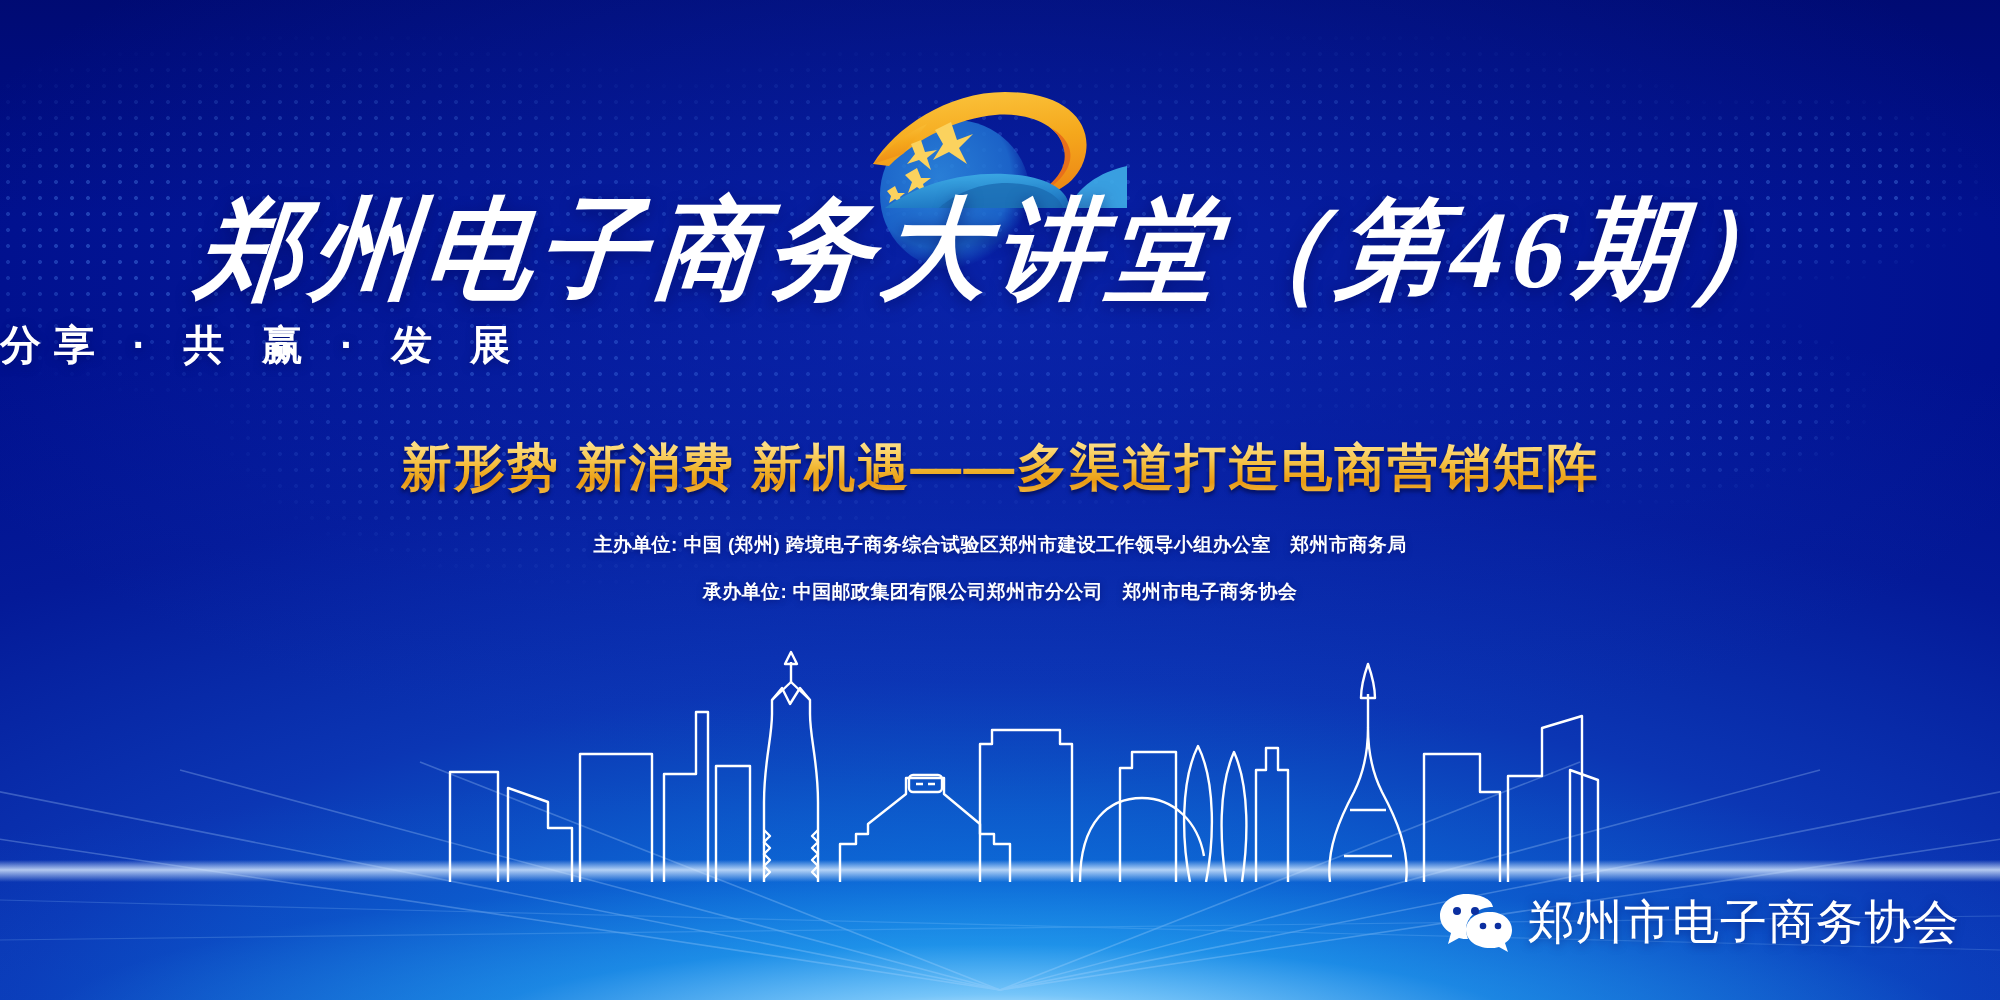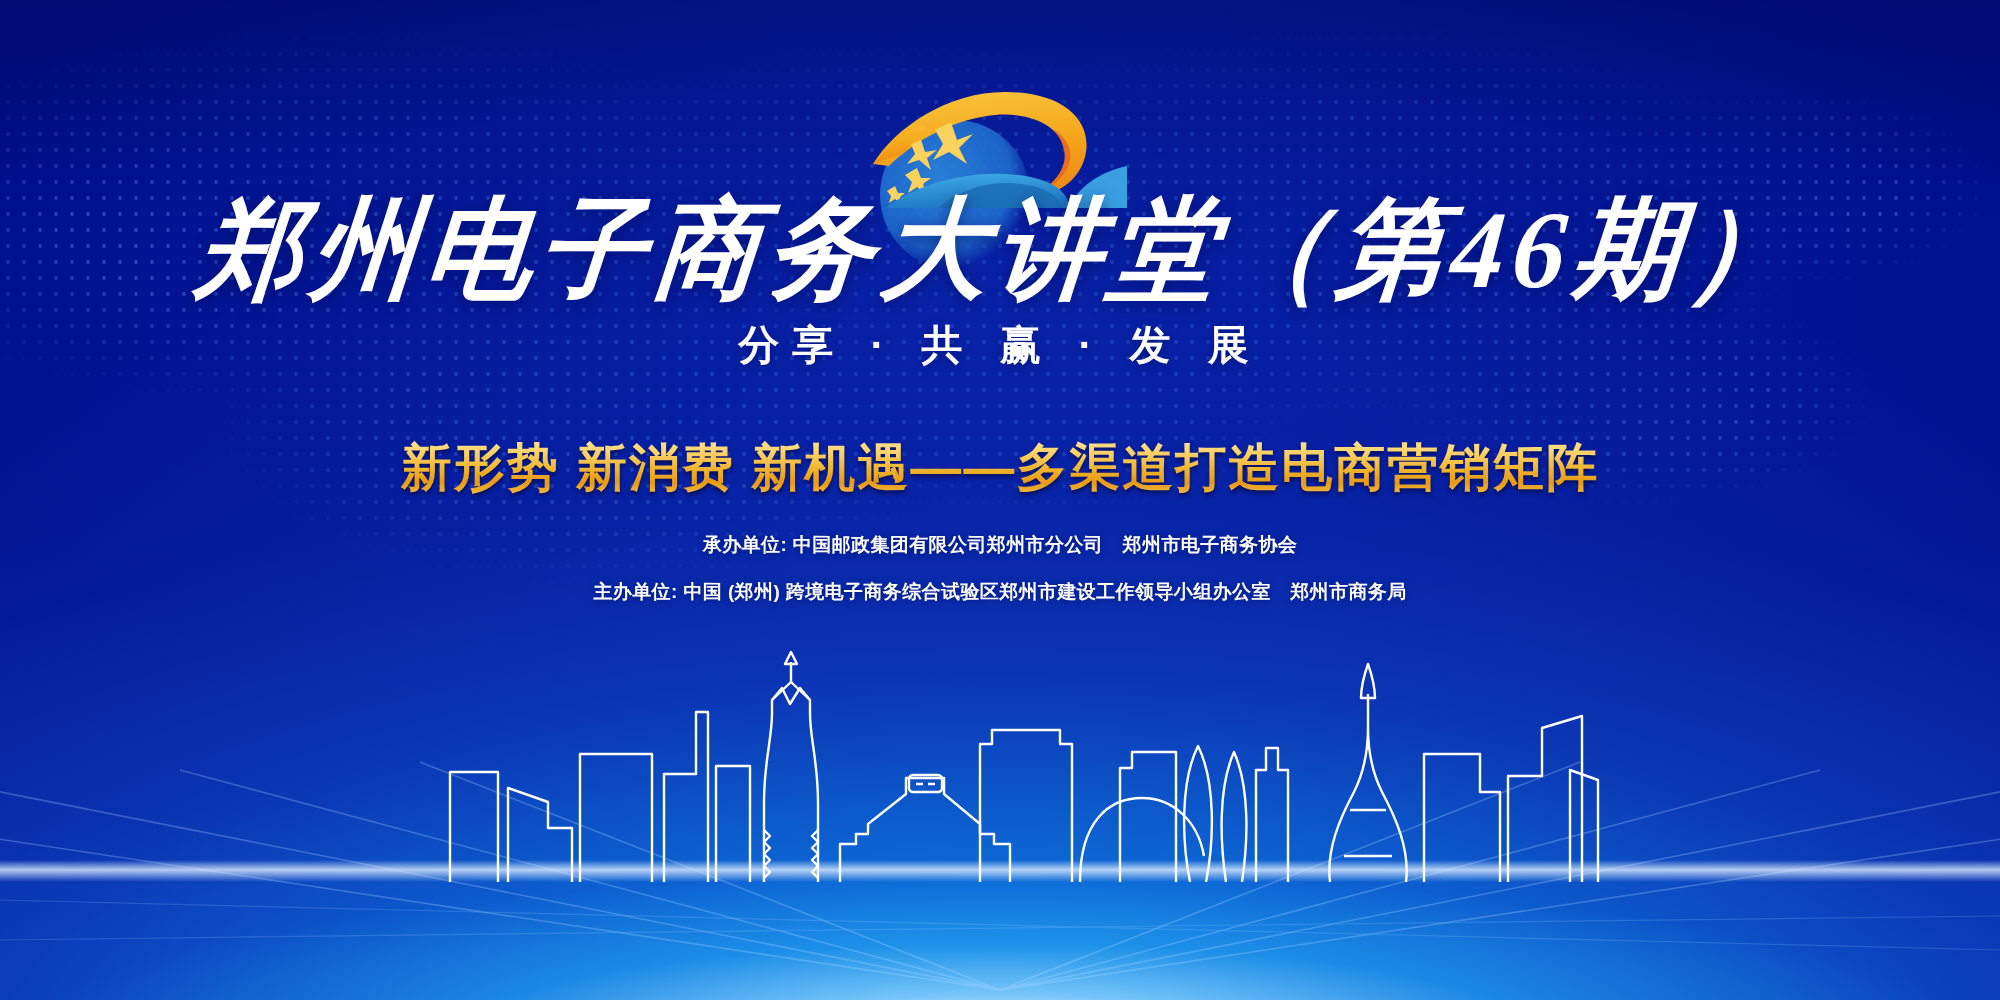--- a/index.html
+++ b/index.html
@@ -72,21 +72,21 @@
   .title{
     display:inline-block;
     font-family:"Liberation Serif","DejaVu Serif",serif;
     font-size:106px;line-height:1;color:#ffffff;
     font-weight:700;font-style:italic;
     letter-spacing:8px;
     text-shadow:0 3px 16px rgba(0,10,90,.55);
     transform:skewX(-5deg) scaleY(1.04);
     white-space:nowrap;
   }
-  .slogan-wrap{position:absolute;left:0;right:0;top:318px;text-align:center;}
+  .slogan-wrap{position:absolute;left:0;right:0;top:318px;text-align:left;}
   .slogan{
     display:inline-block;color:#ffffff;font-size:41px;font-weight:700;
     letter-spacing:13px;white-space:nowrap;
     text-shadow:0 2px 10px rgba(0,10,90,.5);
   }
 
   
   .headline-wrap{position:absolute;left:0;right:0;top:428px;text-align:center;}
   .headline{
     display:inline-block;font-size:51px;font-weight:700;letter-spacing:2px;
@@ -173,22 +173,22 @@
 
   <div class="slogan-wrap">
     <span class="slogan">分享 · 共 赢 · 发 展</span>
   </div>
 
   <div class="headline-wrap">
     <span class="headline">新形势 新消费 新机遇——多渠道打造电商营销矩阵</span>
   </div>
 
   <div class="orgs">
+    <div class="org-line">主办单位: 中国 (郑州) 跨境电子商务综合试验区郑州市建设工作领导小组办公室　郑州市商务局</div>
     <div class="org-line">承办单位: 中国邮政集团有限公司郑州市分公司　郑州市电子商务协会</div>
-    <div class="org-line">主办单位: 中国 (郑州) 跨境电子商务综合试验区郑州市建设工作领导小组办公室　郑州市商务局</div>
   </div>
 
   <div class="horizon"></div>
   <div class="rays">
     <svg viewBox="0 0 2000 260" xmlns="http://www.w3.org/2000/svg" preserveAspectRatio="none">
       <g stroke="#bcdcff" stroke-width="1.6" fill="none" opacity=".55">
         <path d="M1000 250 L -260 60"></path>
           <path d="M1000 250 L -60 40"></path>
         <path d="M1000 250 L 180 30"></path>
           <path d="M1000 250 L 420 22"></path>
@@ -247,14 +247,29 @@
         <path d="M941 56 C941 42 948 22 948 22 C948 22 955 42 955 56 Z"></path>
         <path d="M924 214 L972 214"></path>
 
         <path d="M1004 240 L1004 112 L1060 112 L1060 150 L1080 150 L1080 240"></path>
         <path d="M1088 240 L1088 134 L1122 134 L1122 86 L1162 74 L1162 240"></path>
         <path d="M1150 240 L1150 128 L1178 138 L1178 240"></path>
       </g>
     </svg>
   </div>
 
+  <div class="wechat">
+    <span class="wechat-icon">
+      <svg viewBox="0 0 74 62" xmlns="http://www.w3.org/2000/svg">
+        <path d="M28 2 C13 2 2 12 2 24 C2 31 6 37 13 41 L10 52 L21 46 C24 47 27 47 30 47
+                 C29 44 28 41 28 38 C28 25 40 15 55 15 C54 7 42 2 28 2 Z" fill="#ffffff"></path>
+        <circle cx="19" cy="19" r="4" fill="#0b2fa0"></circle>
+        <circle cx="37" cy="19" r="4" fill="#0b2fa0"></circle>
+        <path d="M52 20 C38 20 28 28 28 38 C28 48 38 56 52 56 C55 56 58 56 61 55 L70 60 L67 51
+                 C72 48 74 43 74 38 C74 28 65 20 52 20 Z" fill="#ffffff"></path>
+        <circle cx="45" cy="34" r="3.3" fill="#0b2fa0"></circle>
+        <circle cx="60" cy="34" r="3.3" fill="#0b2fa0"></circle>
+      </svg>
+    </span>
+    <span class="wechat-text">郑州市电子商务协会</span>
+  </div>
 
 </div>
 
 </body></html>

